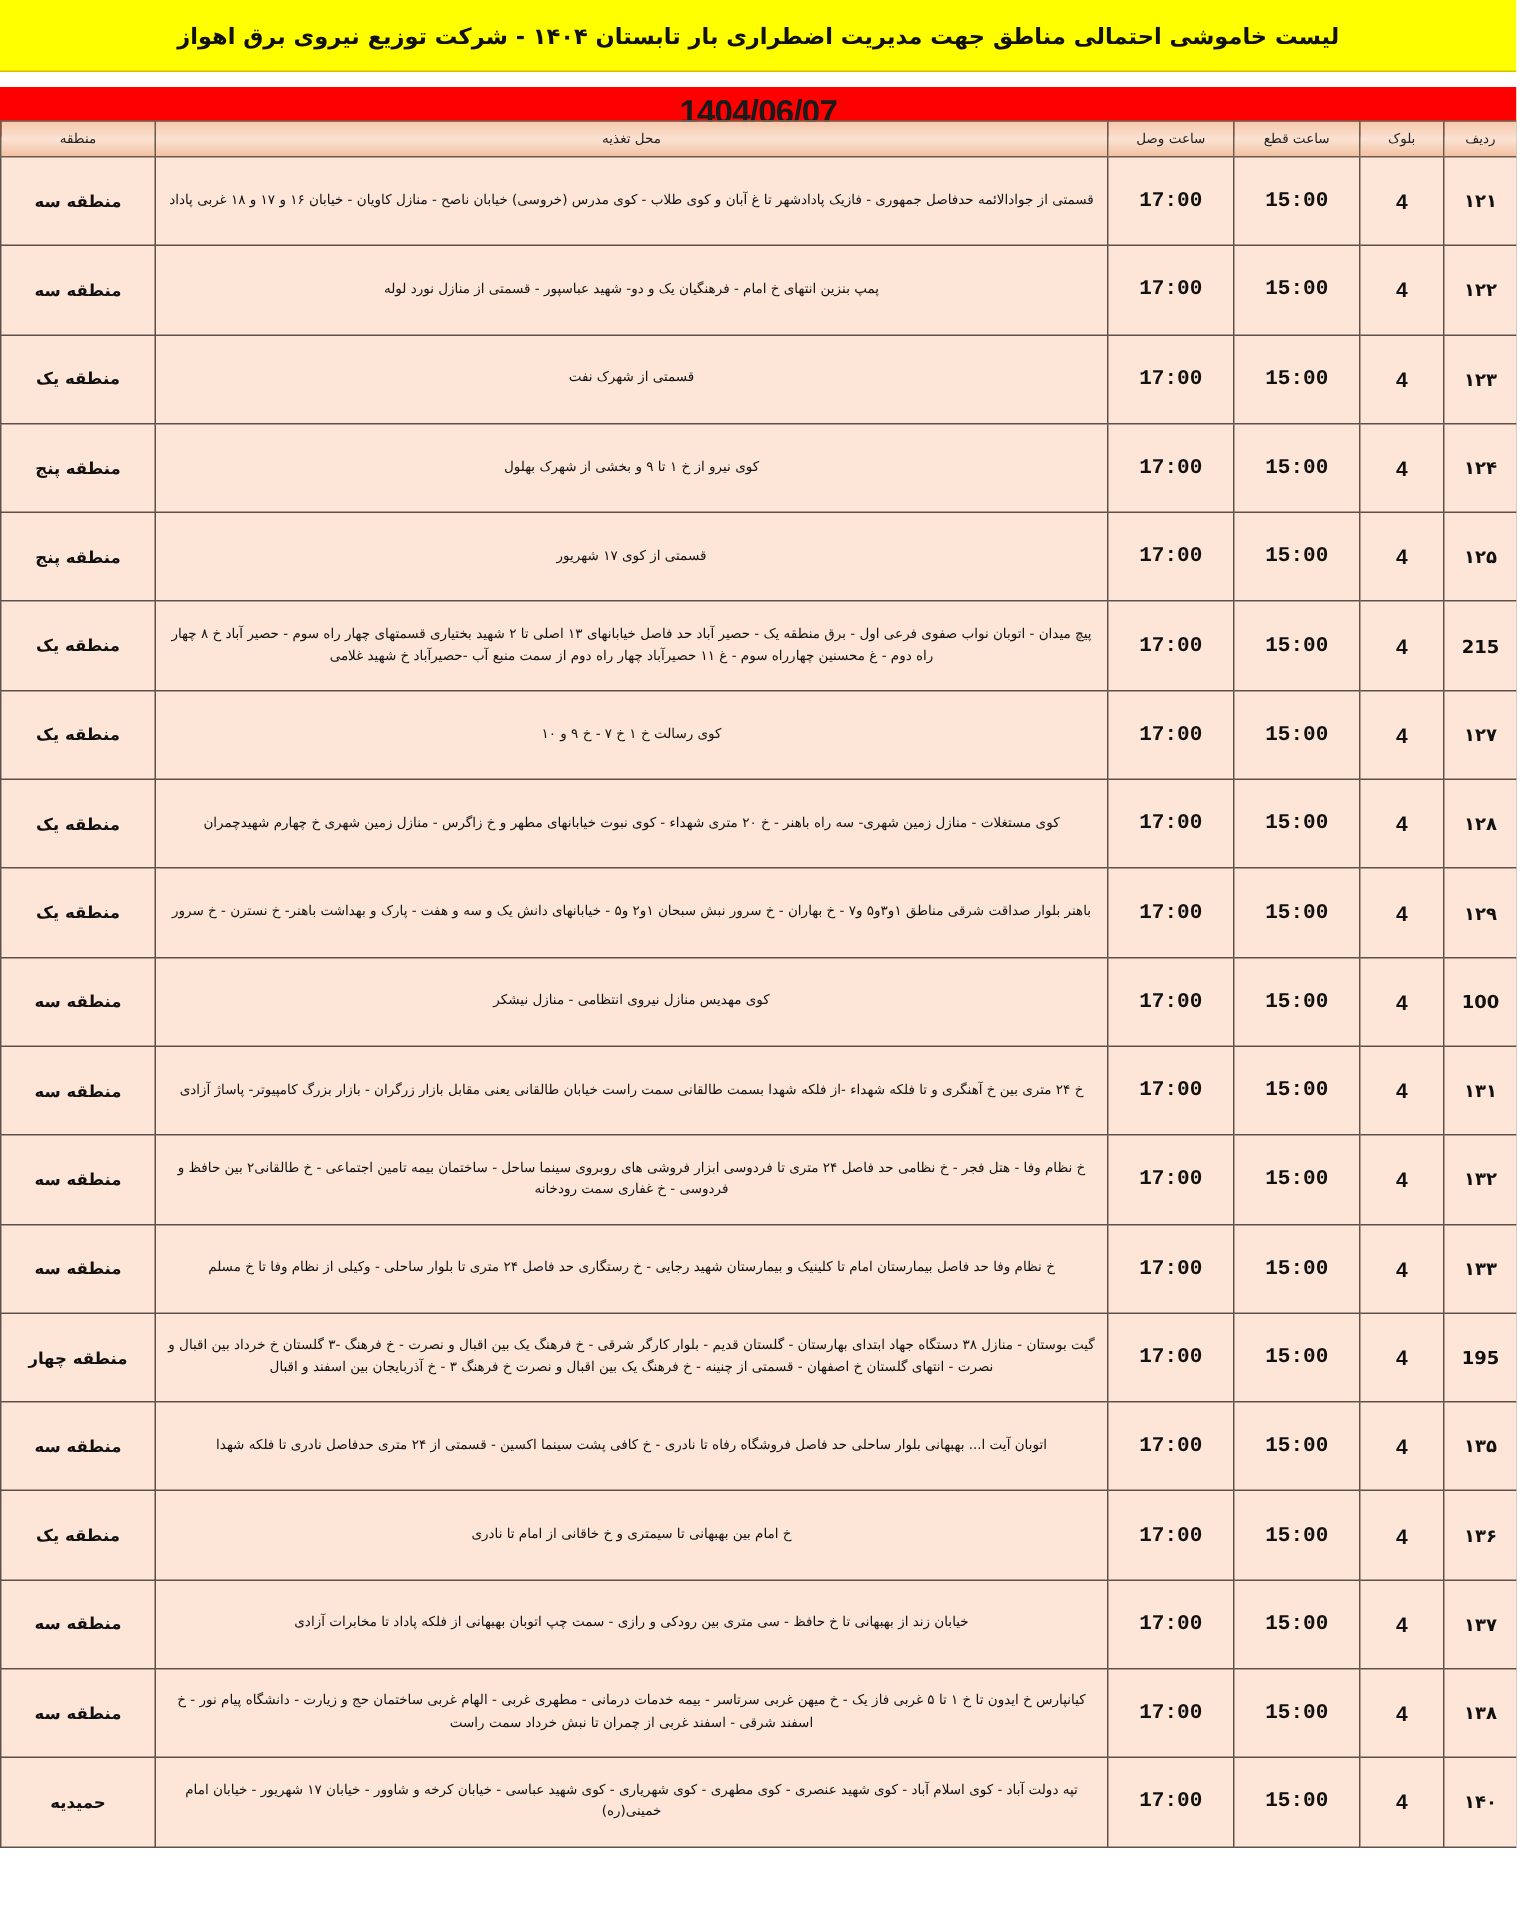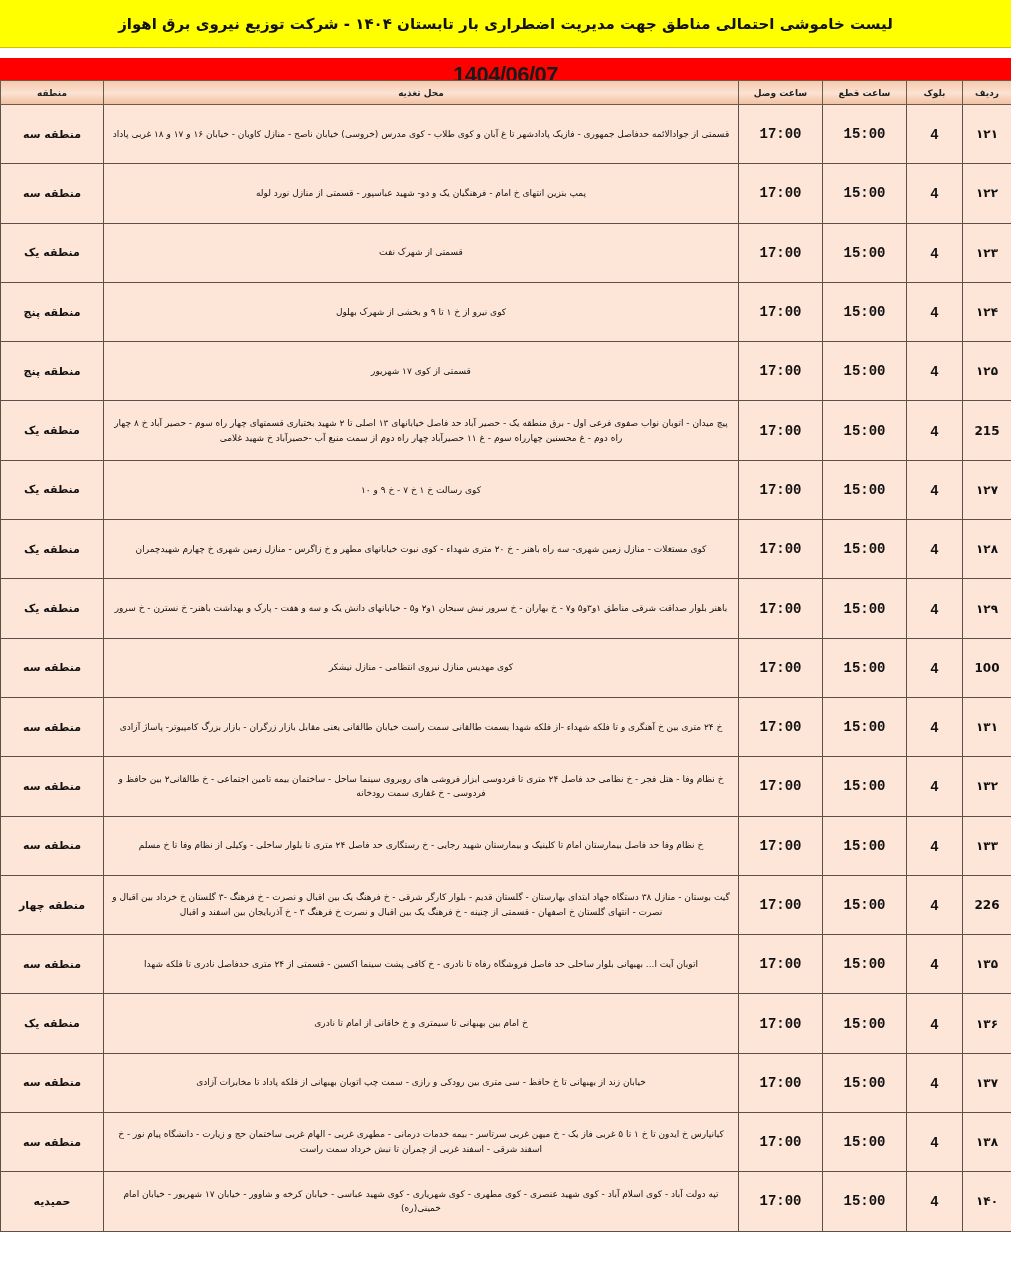--- a/index.html
+++ b/index.html
@@ -28,21 +28,21 @@
   }
   table.grid {
     position: absolute; left: 0; top: 80px;
     width: 1011px; border-collapse: collapse; table-layout: fixed;
     direction: ltr;
   }
   table.grid th {
     height: 23px; padding: 0;
     background: linear-gradient(to bottom, #f6c9ac 0%, #fbe2d3 50%, #f3c09f 100%);
     border: 1px solid #6b5a4e;
-    font-weight: bold; font-size: 9px; color: #222;
+    font-weight: normal; font-size: 9px; color: #222;
     direction: rtl;
   }
   table.grid td {
     padding: 0 6px;
     background: #fde5d8;
     border: 1.5px solid #5e5048;
     text-align: center; vertical-align: middle;
     color: #111;
   }
   td.region { font-size: 11px; font-weight: bold; direction: rtl; }
@@ -183,21 +183,21 @@
           <td class="time">15:00</td>
           <td class="block">4</td>
           <td class="rownum">۱۳۳</td>
         </tr>
         <tr>
           <td class="region">منطقه چهار</td>
           <td class="loc">گیت بوستان - منازل ۳۸ دستگاه جهاد ابتدای بهارستان - گلستان قدیم - بلوار کارگر شرقی - خ فرهنگ یک بین اقبال و نصرت - خ فرهنگ -۳ گلستان خ خرداد بین اقبال و نصرت - انتهای گلستان خ اصفهان - قسمتی از چنینه - خ فرهنگ یک بین اقبال و نصرت خ فرهنگ ۳ - خ آذربایجان بین اسفند و اقبال</td>
           <td class="time">17:00</td>
           <td class="time">15:00</td>
           <td class="block">4</td>
-          <td class="rownum">226</td>
+          <td class="rownum">195</td>
         </tr>
         <tr>
           <td class="region">منطقه سه</td>
           <td class="loc">اتوبان آیت ا... بهبهانی بلوار ساحلی حد فاصل فروشگاه رفاه تا نادری - خ کافی پشت سینما اکسین - قسمتی از ۲۴ متری حدفاصل نادری تا فلکه شهدا</td>
           <td class="time">17:00</td>
           <td class="time">15:00</td>
           <td class="block">4</td>
           <td class="rownum">۱۳۵</td>
         </tr>
         <tr>

